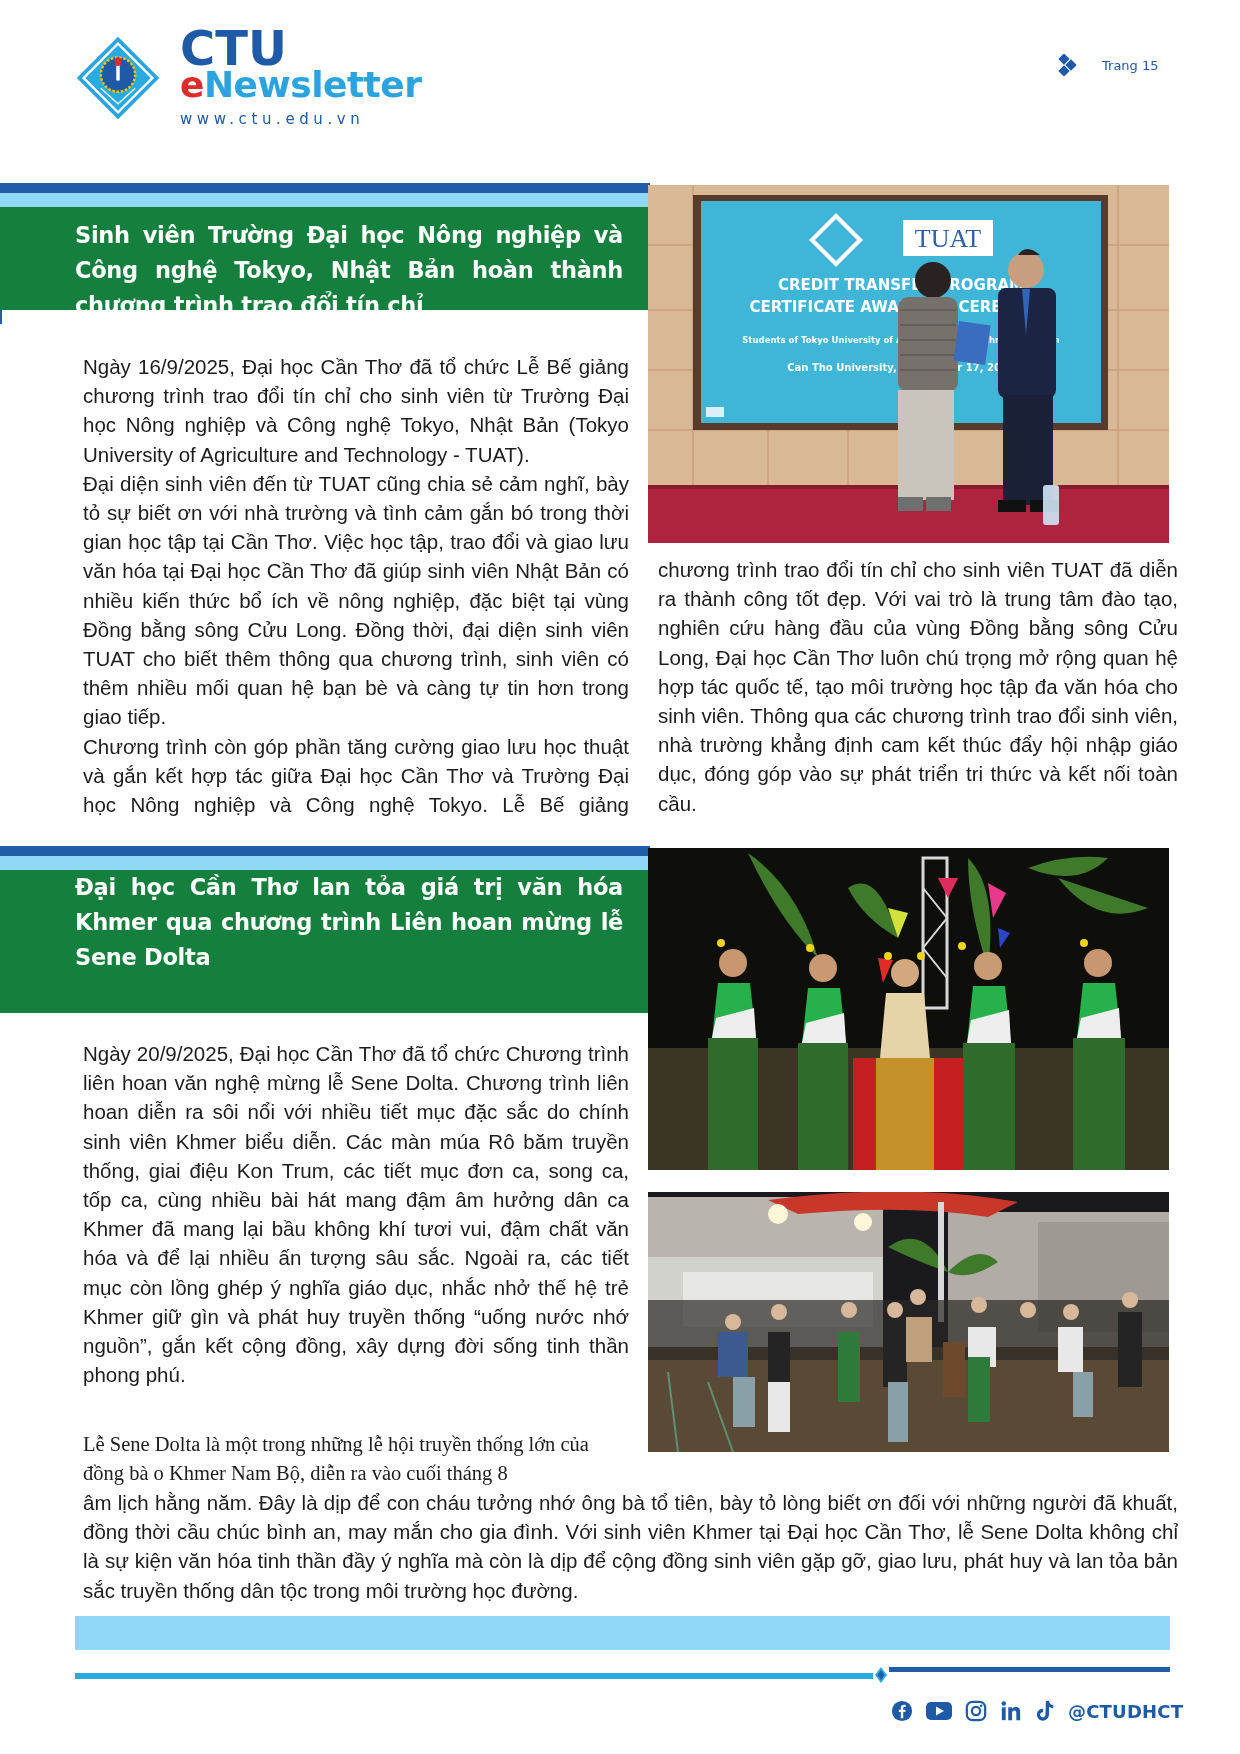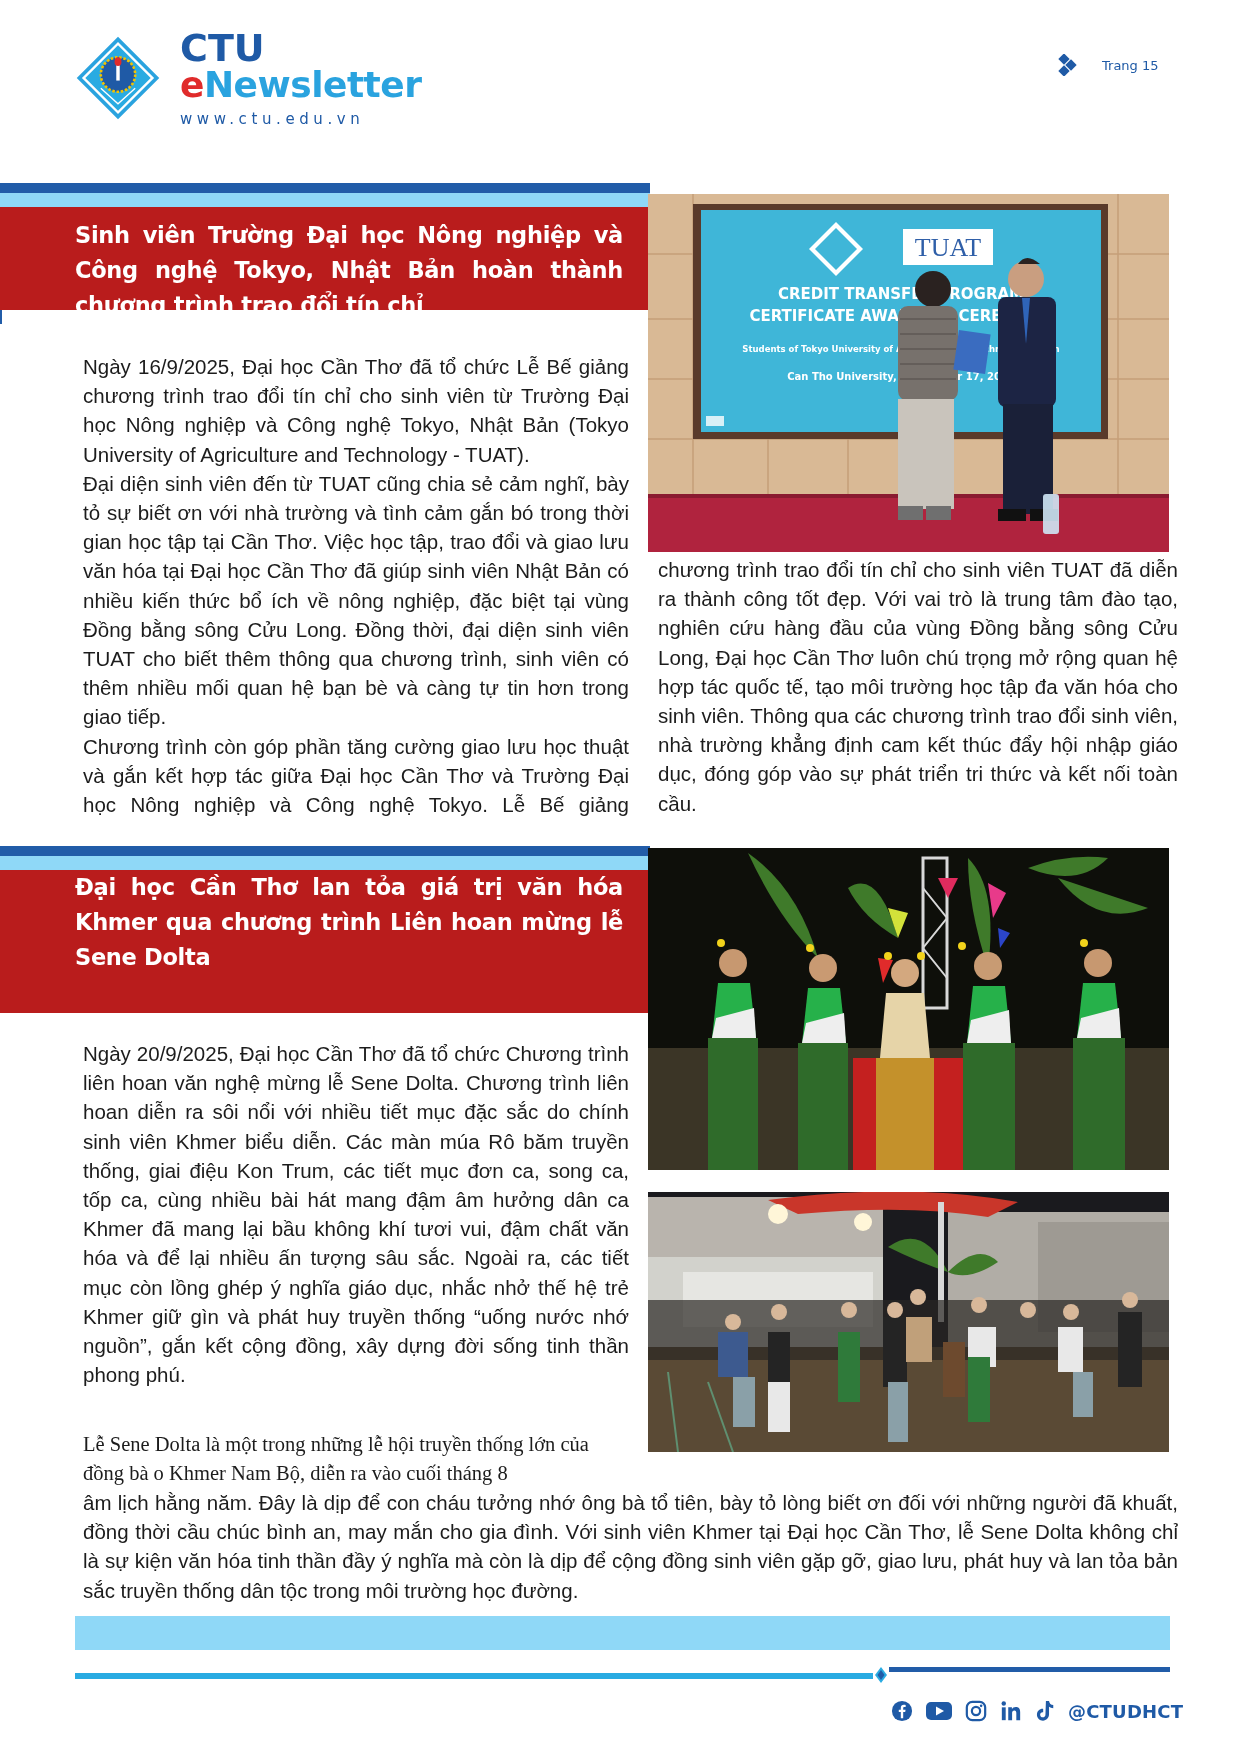--- a/index.html
+++ b/index.html
@@ -2,54 +2,54 @@
 <html><head>
 <meta charset="utf-8">
 <style>
   * { box-sizing: border-box; margin: 0; padding: 0; }
   html, body { width: 1240px; height: 1754px; background: #ffffff; overflow: hidden; }
   body { position: relative; font-family: "Liberation Sans", "DejaVu Sans", sans-serif; color: #1a1a1a; }
 
   
   .logo { position: absolute; left: 75px; top: 35px; width: 86px; height: 86px; }
   .brand { position: absolute; left: 180px; top: 30px; }
-  .brand-ctu { font-family: "DejaVu Sans", sans-serif; font-weight: bold; font-size: 38px; line-height: 36px; color: #1f5aa6; letter-spacing: 0px; }
+  .brand-ctu { font-family: "DejaVu Sans", sans-serif; font-weight: bold; font-size: 48px; line-height: 36px; color: #1f5aa6; letter-spacing: 0px; }
   .brand-enews { font-family: "DejaVu Sans", sans-serif; font-weight: bold; font-size: 36px; line-height: 38px; color: #2aa3df; letter-spacing: -0.5px; }
   .brand-enews .e { color: #e02b2b; }
   .brand-url { font-family: "DejaVu Sans", sans-serif; font-size: 15px; color: #1f5aa6; letter-spacing: 4.6px; margin-top: 6px; }
 
   .page-indicator { position: absolute; left: 1058px; top: 54px; display: flex; align-items: center; }
   .page-indicator svg { width: 20px; height: 22px; margin-right: 24px; }
   .page-label { font-family: "DejaVu Sans", sans-serif; font-size: 13px; color: #1f5aa6; }
 
   
   .sec-head { position: absolute; left: 0; width: 650px; }
   .sec-head .strip-dark { height: 10px; background: #215ca8; }
   .sec-head .strip-light { height: 14px; background: #8fd8f7; }
-  .sec-head .box { background: #b91c1c; color: #ffffff; padding-left: 75px; padding-right: 27px;
+  .sec-head .box { background: #15803d; color: #ffffff; padding-left: 75px; padding-right: 27px;
     font-family: "DejaVu Sans", sans-serif; font-weight: bold; font-size: 22.5px; line-height: 35px;
     text-align: justify; text-align-last: left; letter-spacing: -0.3px; }
   .sec1 { top: 183px; }
   .sec1 .box { height: 103px; padding-top: 11px; }
   .sec1 .tick { position: absolute; left: 0; top: 127px; width: 2px; height: 14px; background: #215ca8; }
   .sec2 { top: 846px; }
   .sec2 .box { height: 143px; }
 
   
   .para { position: absolute; font-size: 20.5px; line-height: 29.2px; text-align: justify; color: #1c1c1c;
     font-family: "Liberation Sans", sans-serif; margin-left: 8px; }
   .para p { text-align: justify; }
   .col-left { left: 75px; width: 546px; }
   .col-right { left: 650px; width: 520px; }
   .full { left: 75px; width: 1095px; }
 
   
   .photo { position: absolute; overflow: hidden; }
   .photo svg { width: 100%; height: 100%; display: block; }
-  .photo1 { left: 648px; top: 185px; width: 521px; height: 358px; margin-top: 9px; }
+  .photo1 { left: 648px; top: 185px; width: 521px; height: 358px; }
   .photo2 { left: 648px; top: 848px; width: 521px; height: 322px; }
   .photo3 { left: 648px; top: 1192px; width: 521px; height: 260px; }
 
   
   .footer-band { position: absolute; left: 75px; top: 1616px; width: 1095px; height: 34px; background: #8fd8f7; }
   .footer-line-light { position: absolute; left: 75px; top: 1673px; width: 798px; height: 6px; background: #29abe2; }
   .footer-diamond { position: absolute; left: 875px; top: 1667px; width: 12px; height: 16px; }
   .footer-line-dark { position: absolute; left: 889px; top: 1667px; width: 281px; height: 5px; background: #215ca8; }
 
   .social { position: absolute; left: 891px; top: 1700px; display: flex; align-items: center; text-align: right; }

